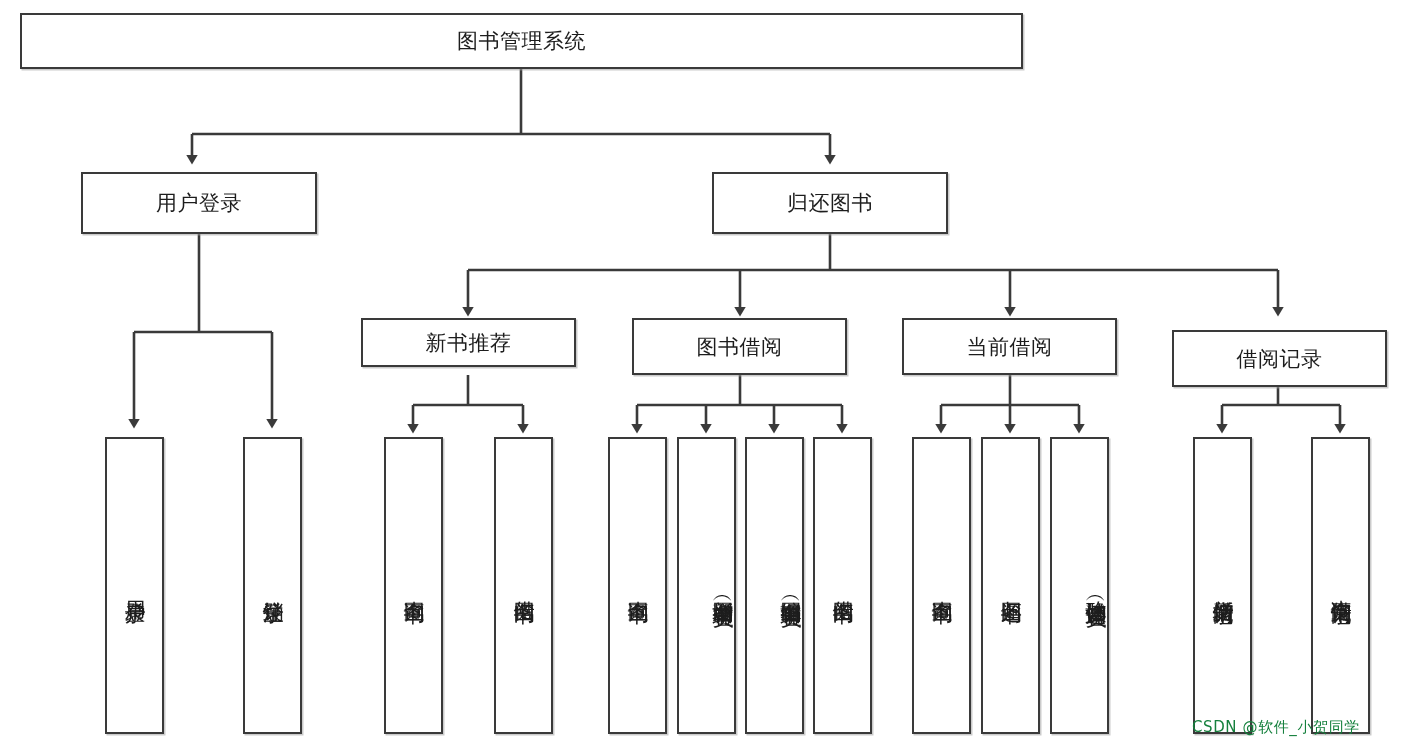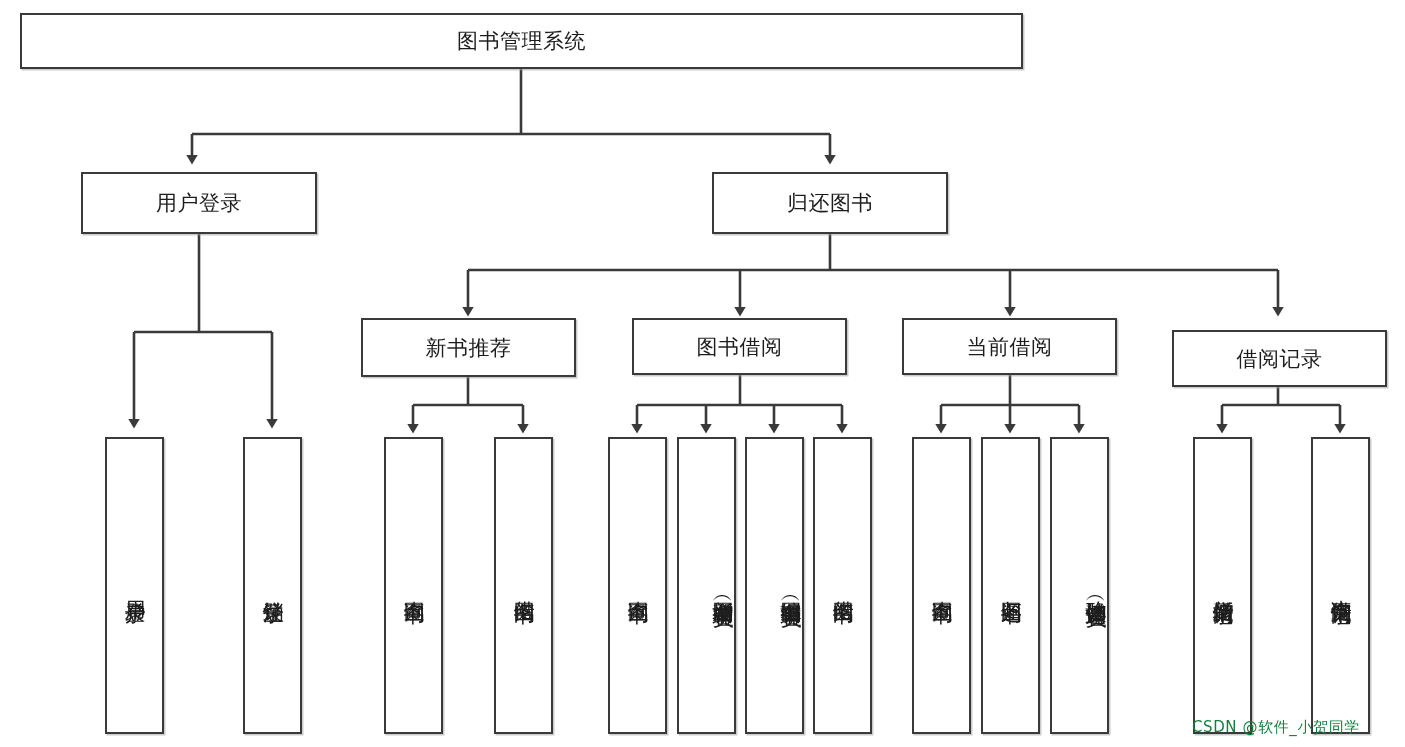--- a/index.html
+++ b/index.html
@@ -127,21 +127,21 @@
   </div>
 
   <div class="node horiz" style="left:81px; top:172px; width:236px; height:62px;">
     <span class="label">用户登录</span>
   </div>
 
   <div class="node horiz" style="left:712px; top:172px; width:236px; height:62px;">
     <span class="label">归还图书</span>
   </div>
 
-  <div class="node horiz" style="left:361px; top:318px; width:215px; height:59px;text-align:right;">
+  <div class="node horiz" style="left:361px; top:318px; width:215px; height:49px;text-align:right;">
     <span class="label">新书推荐</span>
   </div>
 
   <div class="node horiz" style="left:632px; top:318px; width:215px; height:57px;">
     <span class="label">图书借阅</span>
   </div>
 
   <div class="node horiz" style="left:902px; top:318px; width:215px; height:57px;">
     <span class="label">当前借阅</span>
   </div>

